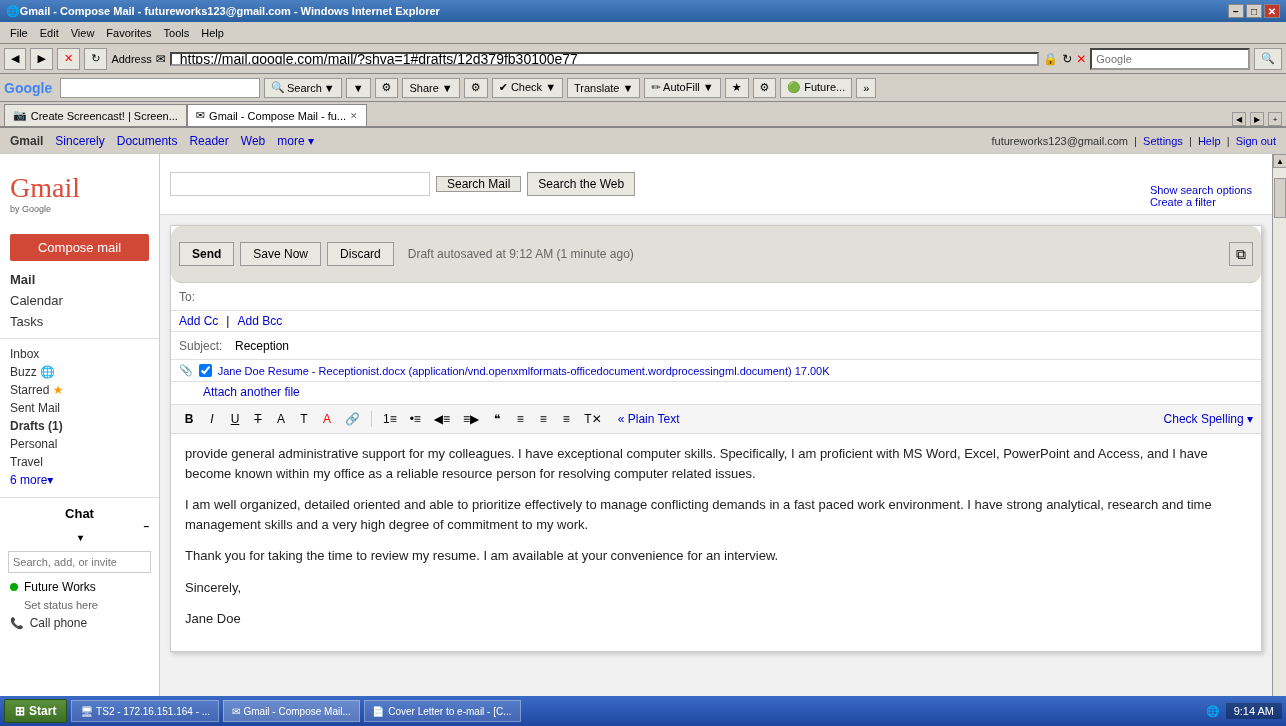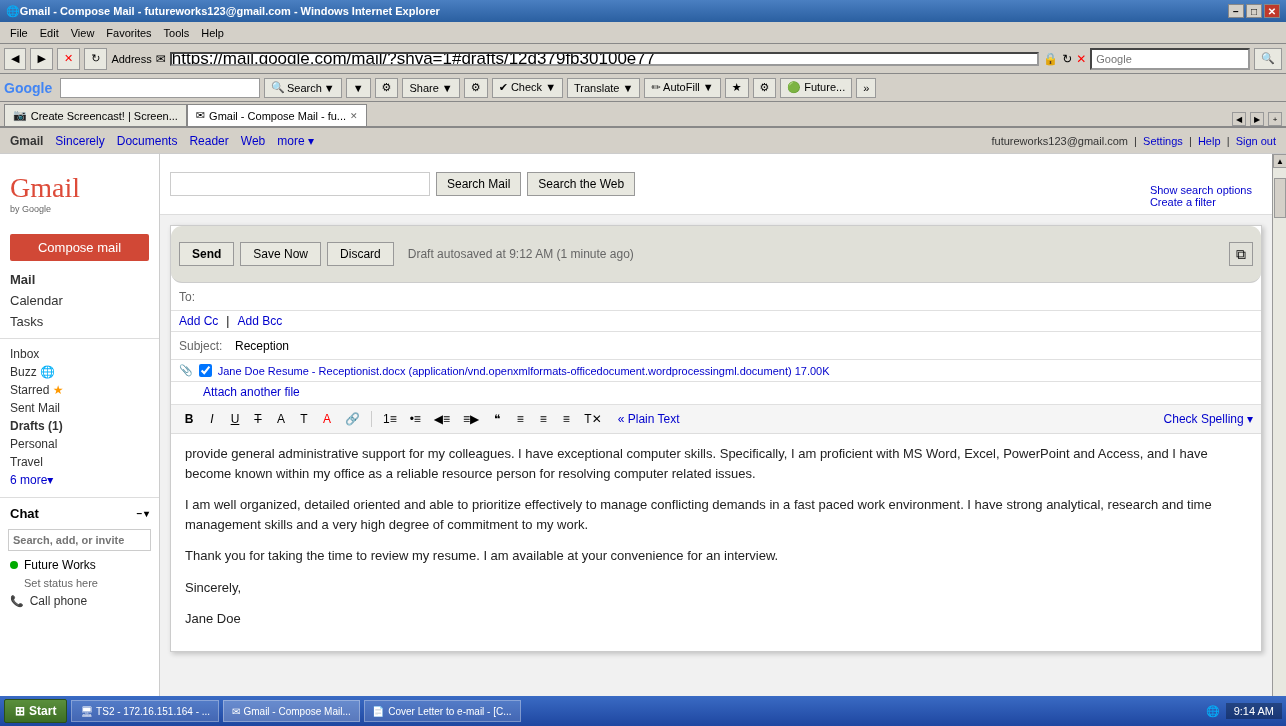--- a/index.html
+++ b/index.html
@@ -55,22 +55,22 @@
       display: flex;
       align-items: center;
       gap: 2px;
       height: 22px;
     }
     .address-bar {
       flex: 1;
       height: 14px;
       border: 2px inset #999;
       background: white;
-      font-size: 17px;
-      padding: 0 0;
+      font-size: 14px;
+      padding: 0 8px;
     }
     .toolbar-search-input {
       height: 22px;
       border: 2px inset #999;
       background: white;
       font-size: 11px;
       padding: 0 4px;
       width: 160px;
     }
 
@@ -188,30 +188,30 @@
 
     
     .chat-section { border-top: 1px solid #ddd; margin-top: 8px; padding-top: 4px; }
     .chat-header {
       display: flex;
       align-items: center;
       padding: 4px 10px;
       font-size: 13px;
       font-weight: bold;
       cursor: pointer;
+      flex-direction: column;
     }
     .chat-search {
       margin: 4px 8px;
       height: 22px;
       border: 1px solid #ccc;
       font-size: 11px;
       padding: 0 4px;
       width: calc(100% - 16px);
       color: #999;
-      font-weight: bold;
     }
     .chat-contact {
       padding: 3px 10px;
       font-size: 12px;
       display: flex;
       align-items: center;
       gap: 6px;
       cursor: pointer;
     }
     .status-dot { width: 8px; height: 8px; border-radius: 50%; background: #0a0; }
@@ -569,21 +569,21 @@
           <span class="phone-icon">📞</span>
           <span>Call phone</span>
         </div>
       </div>
     </div>
 
     <div class="gmail-content">
 
       <div class="gmail-search-bar">
         <input style="width: 260px; height: 24px; border: 1px solid rgb(204, 204, 204); padding: 0px 4px; font-size: 12px;" placeholder="">
-        <button style="height:24px;background:#e8e8e0;border:1px solid #999;font-size:12px;padding:0 10px;cursor:pointer;">Search Mail</button>
+        <button style="height:16px;background:#e8e8e0;border:1px solid #999;font-size:12px;padding:0 10px;cursor:pointer;">Search Mail</button>
         <button style="height:24px;background:#e8e8e0;border:1px solid #999;font-size:12px;padding:0 10px;cursor:pointer;">Search the Web</button>
         <div class="search-options-area">
           <a class="show-options">Show search options</a>
           <a class="create-filter">Create a filter</a>
         </div>
       </div>
 
       <div style="padding:10px;flex:1;overflow-y:auto;background:#f1f1f1;">
         <div class="compose-box">
 

